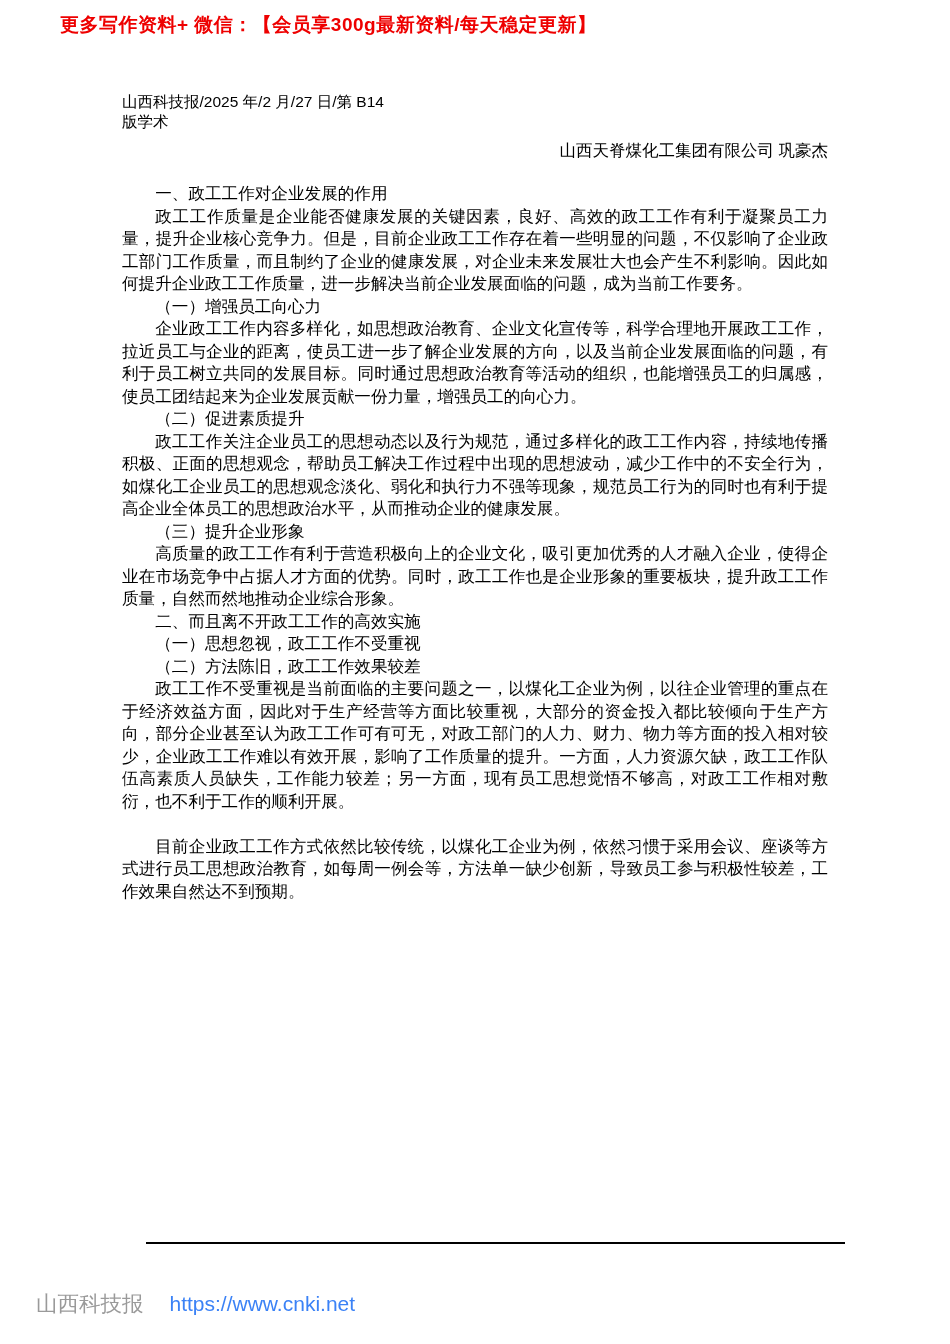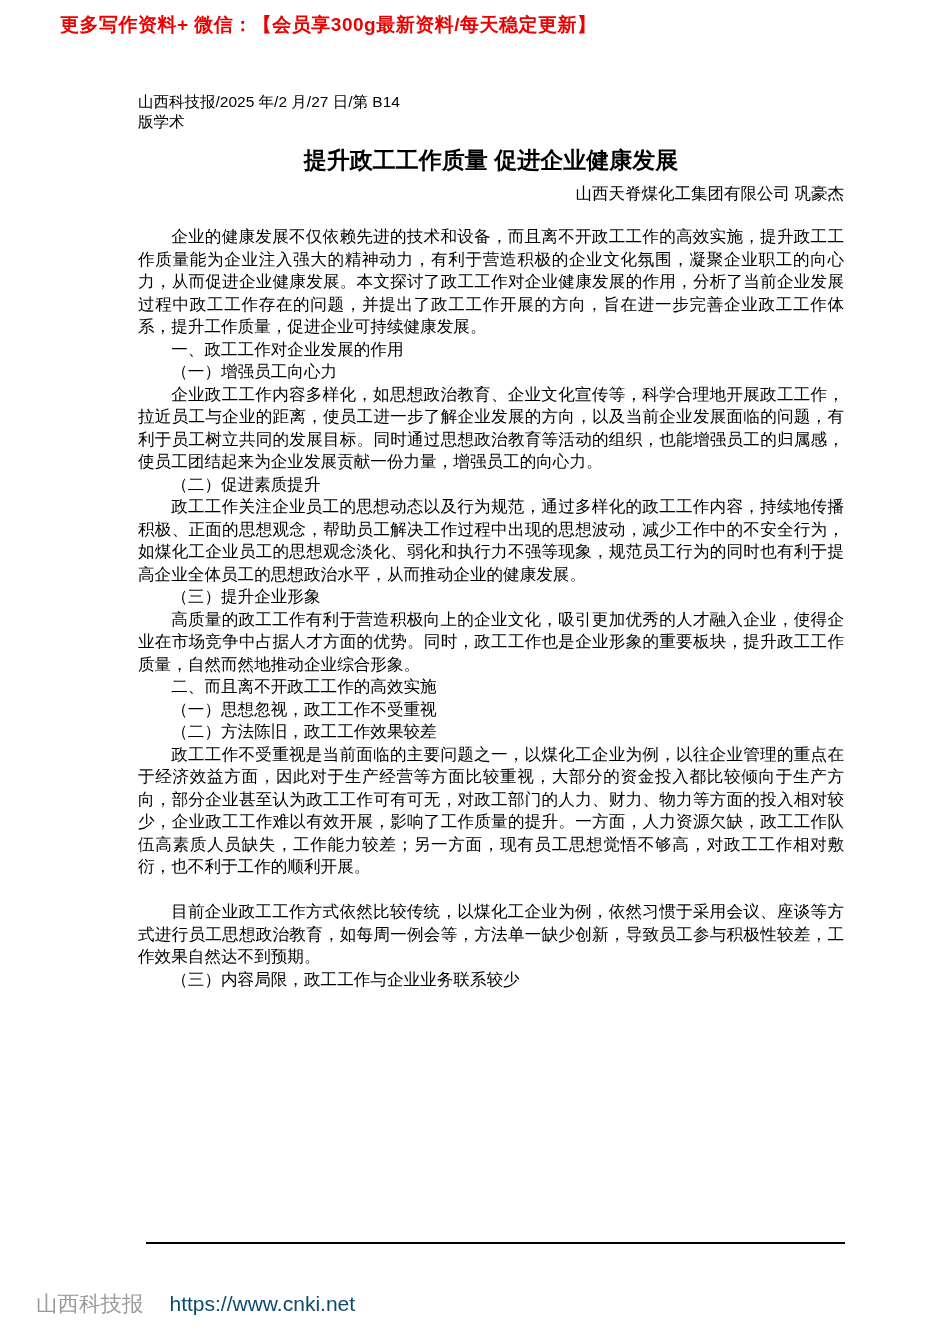--- a/index.html
+++ b/index.html
@@ -24,21 +24,20 @@
     font-weight: bold;
     color: #ee0000;
     letter-spacing: 0.5px;
     white-space: nowrap;
   }
   .content {
     position: absolute;
     top: 92px;
     left: 122px;
     width: 706px;
-    margin-left: 16px;
   }
   .pub-info {
     font-size: 15.5px;
     line-height: 20px;
     color: #000;
   }
   .article-title {
     margin-top: 13px;
     text-align: center;
     font-size: 23px;
@@ -85,57 +84,55 @@
     top: 1290px;
     left: 36px;
     font-size: 21.5px;
     line-height: 28px;
     color: #9a9a9a;
     white-space: nowrap;
   }
   .watermark .wm-url {
     margin-left: 26px;
     font-size: 21px;
-    color: #0c4a6e;
+    color: #3b82f6;
   }
 </style>
 </head>
 <body>
 
 <div class="page">
 
   <div class="promo-banner">更多写作资料+ 微信：【会员享300g最新资料/每天稳定更新】</div>
 
   <div class="content">
 
     <div class="pub-info">
       <div>山西科技报/2025 年/2 月/27 日/第 B14</div>
       <div>版学术</div>
     </div>
 
-    <div class="article-title">提升政工工作质量  促进企业健康发展</div>
 
     <div class="article-author">山西天脊煤化工集团有限公司  巩豪杰</div>
 
     <div class="article-body">
-        <p class="block">企业的健康发展不仅依赖先进的技术和设备，而且离不开政工工作的高效实施，提升政工工作质量能为企业注入强大的精神动力，有利于营造积极的企业文化氛围，凝聚企业职工的向心力，从而促进企业健康发展。本文探讨了政工工作对企业健康发展的作用，分析了当前企业发展过程中政工工作存在的问题，并提出了政工工作开展的方向，旨在进一步完善企业政工工作体系，提升工作质量，促进企业可持续健康发展。</p>
         <p class="block">一、政工工作对企业发展的作用</p>
+        <p class="block">政工工作质量是企业能否健康发展的关键因素，良好、高效的政工工作有利于凝聚员工力量，提升企业核心竞争力。但是，目前企业政工工作存在着一些明显的问题，不仅影响了企业政工部门工作质量，而且制约了企业的健康发展，对企业未来发展壮大也会产生不利影响。因此如何提升企业政工工作质量，进一步解决当前企业发展面临的问题，成为当前工作要务。</p>
         <p class="block">（一）增强员工向心力</p>
         <p class="block">企业政工工作内容多样化，如思想政治教育、企业文化宣传等，科学合理地开展政工工作，拉近员工与企业的距离，使员工进一步了解企业发展的方向，以及当前企业发展面临的问题，有利于员工树立共同的发展目标。同时通过思想政治教育等活动的组织，也能增强员工的归属感，使员工团结起来为企业发展贡献一份力量，增强员工的向心力。</p>
         <p class="block">（二）促进素质提升</p>
         <p class="block">政工工作关注企业员工的思想动态以及行为规范，通过多样化的政工工作内容，持续地传播积极、正面的思想观念，帮助员工解决工作过程中出现的思想波动，减少工作中的不安全行为，如煤化工企业员工的思想观念淡化、弱化和执行力不强等现象，规范员工行为的同时也有利于提高企业全体员工的思想政治水平，从而推动企业的健康发展。</p>
         <p class="block">（三）提升企业形象</p>
         <p class="block">高质量的政工工作有利于营造积极向上的企业文化，吸引更加优秀的人才融入企业，使得企业在市场竞争中占据人才方面的优势。同时，政工工作也是企业形象的重要板块，提升政工工作质量，自然而然地推动企业综合形象。</p>
         <p class="block">二、而且离不开政工工作的高效实施</p>
         <p class="block">（一）思想忽视，政工工作不受重视</p>
         <p class="block">（二）方法陈旧，政工工作效果较差</p>
         <p class="block">政工工作不受重视是当前面临的主要问题之一，以煤化工企业为例，以往企业管理的重点在于经济效益方面，因此对于生产经营等方面比较重视，大部分的资金投入都比较倾向于生产方向，部分企业甚至认为政工工作可有可无，对政工部门的人力、财力、物力等方面的投入相对较少，企业政工工作难以有效开展，影响了工作质量的提升。一方面，人力资源欠缺，政工工作队伍高素质人员缺失，工作能力较差；另一方面，现有员工思想觉悟不够高，对政工工作相对敷衍，也不利于工作的顺利开展。</p>
         <p class="spacer"></p>
         <p class="block">目前企业政工工作方式依然比较传统，以煤化工企业为例，依然习惯于采用会议、座谈等方式进行员工思想政治教育，如每周一例会等，方法单一缺少创新，导致员工参与积极性较差，工作效果自然达不到预期。</p>
-        <p class="block">（三）内容局限，政工工作与企业业务联系较少</p>
       </div>
 
 
   </div>
 
   <div class="footer-divider"></div>
 
   <div class="watermark">
     <span class="wm-brand">山西科技报</span><span class="wm-url">https://www.cnki.net</span>
   </div>

